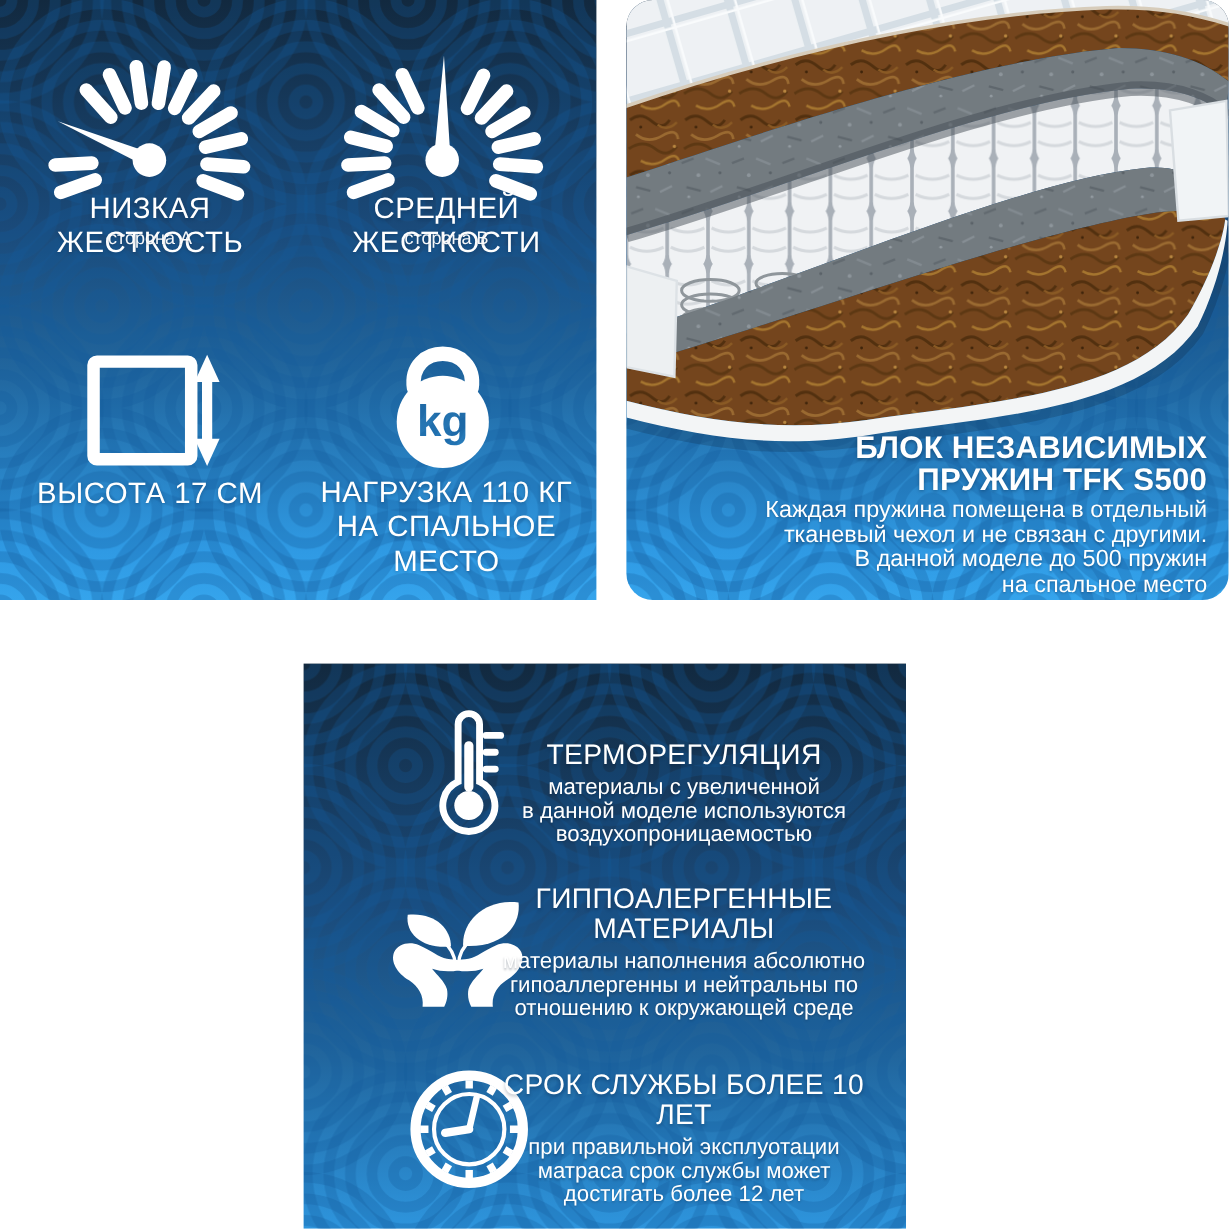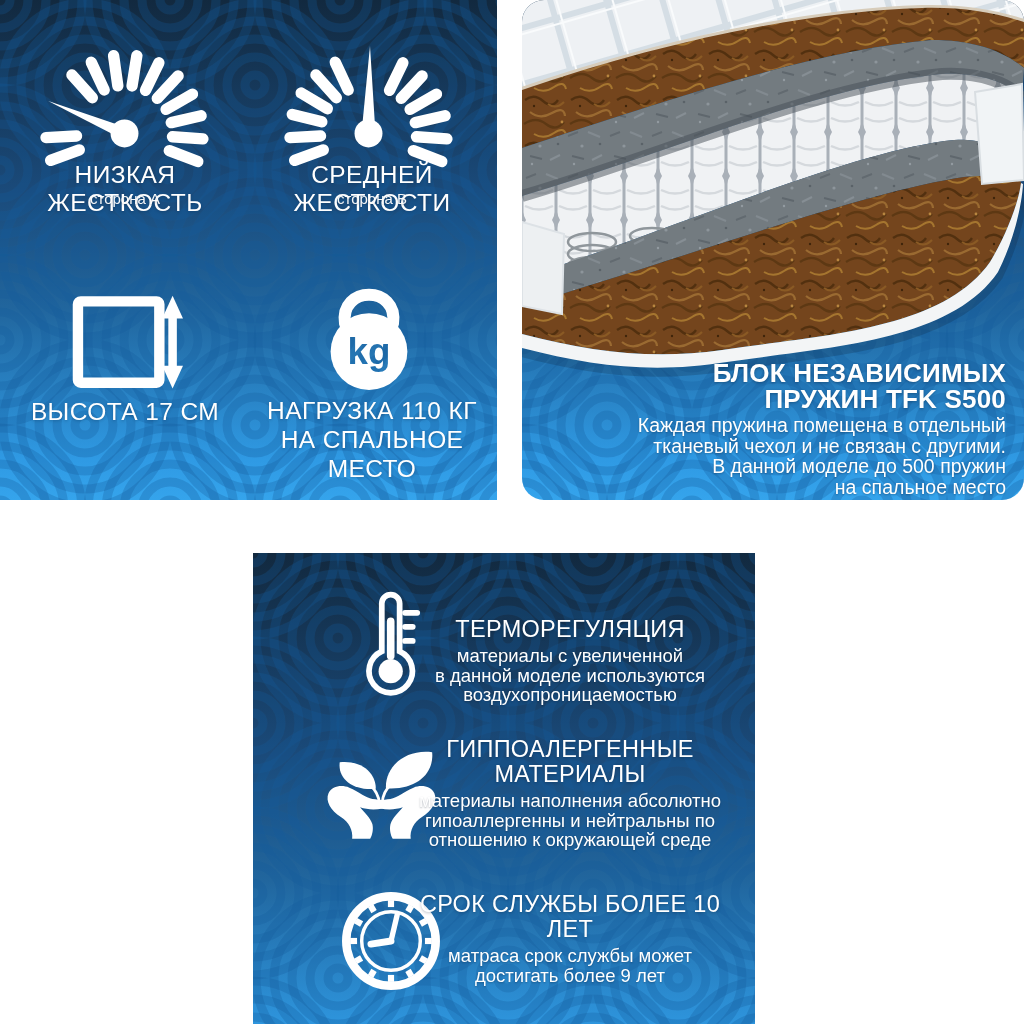--- a/index.html
+++ b/index.html
@@ -290,20 +290,21 @@
           <line x1="108.1" y1="92" x2="115.9" y2="96.5"></line>
       </g>
       <g stroke="#ffffff" stroke-linecap="round">
         <line x1="70" y1="70" x2="78" y2="36" stroke-width="7"></line>
         <line x1="70" y1="70" x2="44" y2="74" stroke-width="9"></line>
       </g>
     </svg>
     <div class="abs ctr" style="left:142px;top:339px;width:350px">
       <div class="f-title">СРОК СЛУЖБЫ БОЛЕЕ 10 ЛЕТ</div>
       <div class="f-body">
+        <div>при правильной эксплуотации</div>
         <div>матраса срок службы может</div>
-        <div>достигать более 9 лет</div>
+        <div>достигать более 12 лет</div>
 
     </div>
   </div>
 
 </div>
 
 </div>
 </body></html>

